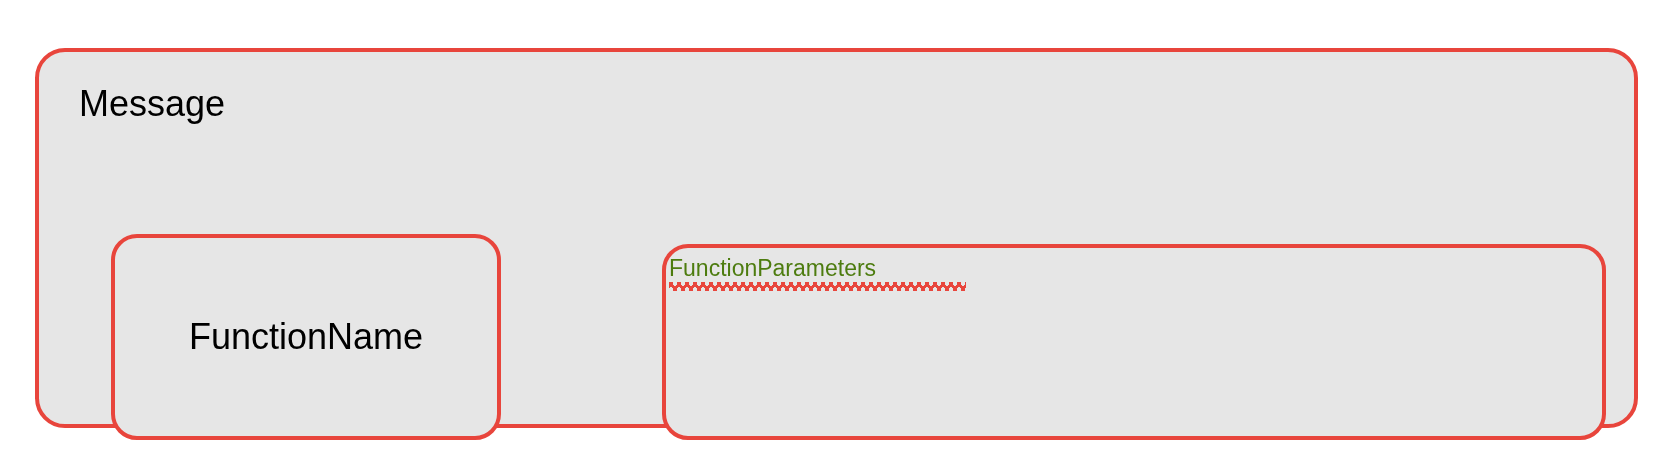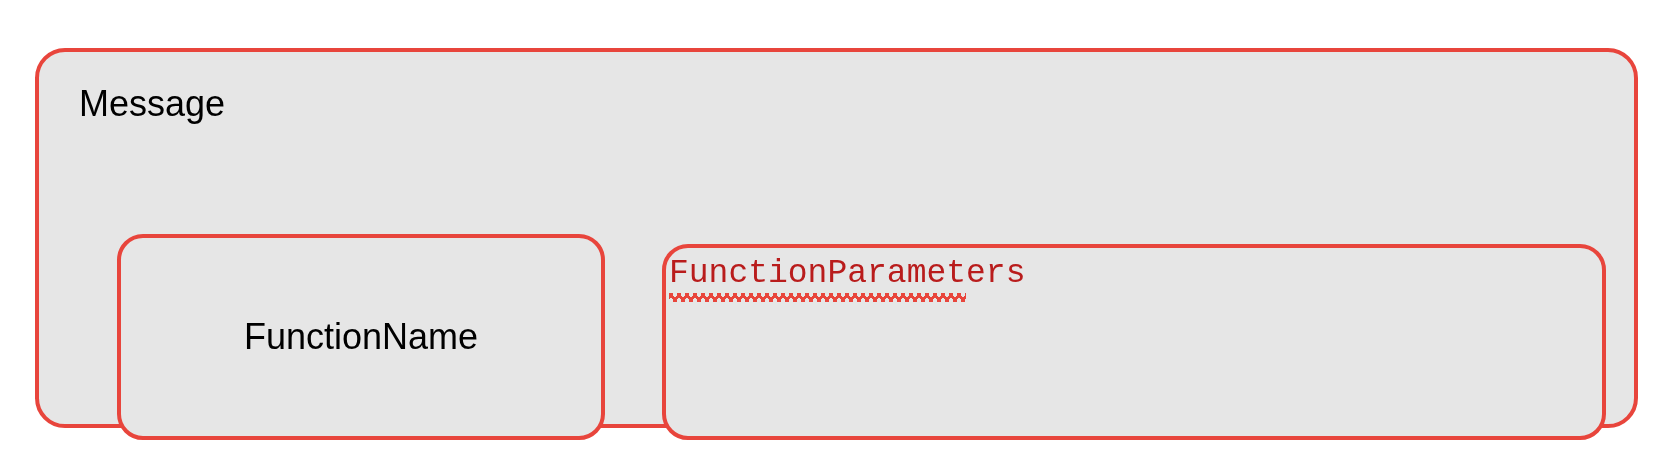--- a/index.html
+++ b/index.html
@@ -44,23 +44,23 @@
     left: 40px;
     top: 34px;
     font-size: 36px;
     line-height: 1;
     color: #000000;
     white-space: nowrap;
   }
 
   
   #function-name-box {
-    left: 78px;
+    left: 72px;
     top: 182px;
-    width: 488px;
+    width: 390px;
     height: 206px;
     border-radius: 26px;
     display: flex;
     align-items: center;
     justify-content: center;
   }
 
   #function-name-label {
     font-size: 36px;
     line-height: 1;
@@ -79,25 +79,24 @@
 
   #function-parameters-label-wrap {
     position: absolute;
     left: -1px;
     top: 8px;
     padding: 0 4px;
   }
 
   #function-parameters-label {
     display: inline-block;
-    font-size: 33px;
+    font-size: 23px;
     line-height: 1.08;
-    color: #b91c1c;
+    color: #4d7c0f;
     white-space: nowrap;
-    font-family: Liberation Mono, monospace;
   }
 
   
   #spellcheck-underline {
     display: block;
     height: 9px;
     margin-top: 1px;
     background-repeat: repeat-x;
     background-size: 8px 9px;
     background-image:

